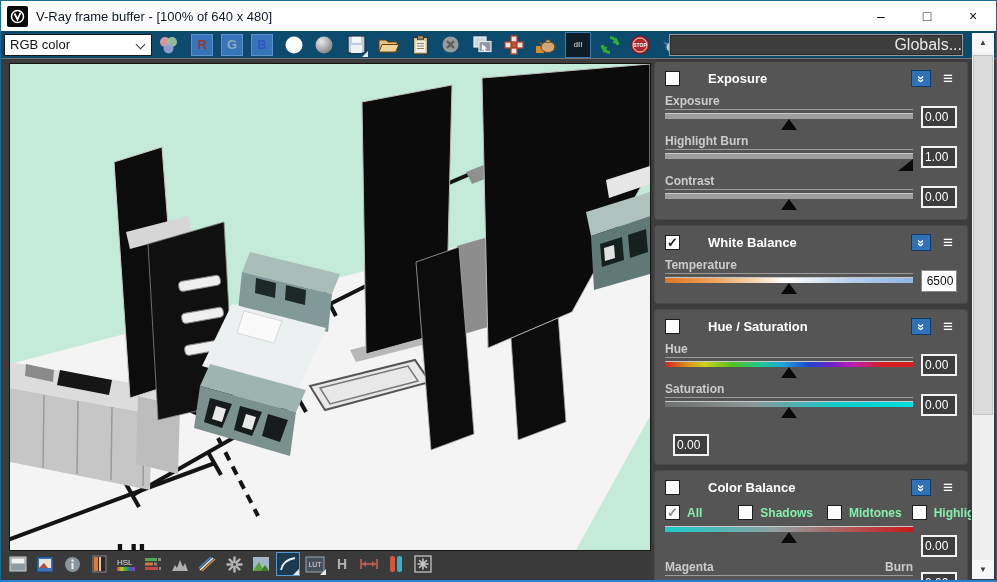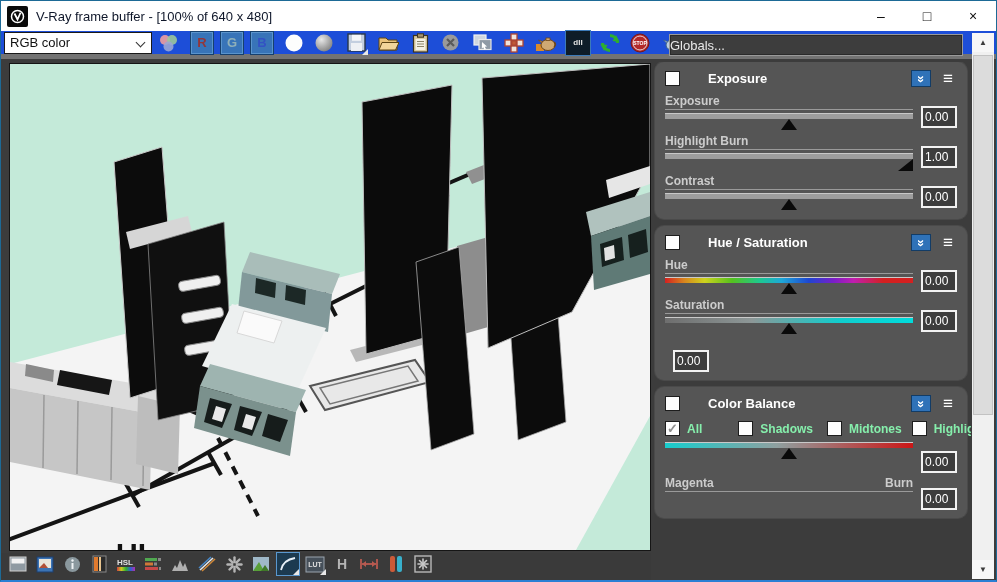--- a/index.html
+++ b/index.html
@@ -11,44 +11,44 @@
   .titlebar { position:absolute; left:0; top:0; width:100%; height:30px; background:#ffffff;
               display:flex; align-items:center; }
   .vray-logo { width:21px; height:21px; background:#0a0a0a; margin:0 8px 0 6px; display:flex;
                align-items:center; justify-content:center; border-radius:2px; }
   .title-text { font-size:13px; color:#0f172a; }
   .win-controls { margin-left:auto; display:flex; height:100%; }
   .win-btn { width:46px; height:100%; display:flex; align-items:center; justify-content:center;
              font-size:14px; color:#111; cursor:default; }
 
   
-  .toolbar { position:absolute; left:0; top:30px; width:100%; height:28px; background:#1d4ed8;
-             display:flex; align-items:center; border-bottom:5px solid #737373; }
+  .toolbar { position:absolute; left:0; top:30px; width:100%; height:28px; background:#0c4a6e;
+             display:flex; align-items:center; border-bottom:1px solid #737373; }
   .chan-dd { width:148px; height:22px; margin-left:3px; background:#fff; border:1px solid #1a1a1a;
              display:flex; align-items:center; font-size:13px; color:#111; padding-left:5px; position:relative; }
   .chan-dd .dd-arrow { position:absolute; right:7px; top:6px; width:7px; height:7px;
              border-right:1.5px solid #333; border-bottom:1.5px solid #333; transform:rotate(45deg); }
   .tbi { width:24px; height:24px; margin-left:4px; display:flex; align-items:center; justify-content:center;
          position:relative; flex:none; }
   .tbi.blue { background:#3874b8; border:1px solid #16406e; box-shadow:0 0 0 1px #5a94cc inset; }
   .chan-letter { font-size:13px; font-weight:bold; }
   .corner-tri { position:absolute; right:0; bottom:0; width:0; height:0;
                 border-left:6px solid transparent; border-bottom:6px solid #e8e8e8; }
   .globals-btn { position:absolute; left:668px; top:3px; width:294px; height:22px; background:#3d3d3d;
                  border:1px solid #9a9a9a; box-shadow:inset 0 0 0 1px #2a2a2a; color:#e8e8e8;
-                 font-size:13px; display:flex; align-items:center; justify-content:flex-start; }
+                 font-size:16px; display:flex; align-items:center; justify-content:flex-end; }
 
   
   .viewport { position:absolute; left:8px; top:62px; width:642px; height:488px;
               border:1px solid #151515; background:#c4ead9; }
   .viewport svg { display:block; }
 
   
   .panel-col { position:absolute; left:652px; top:61px; width:318px; height:519px; overflow:hidden; }
-  .section { background:#555555; border-radius:9px; margin:0 4px 7px 2px; padding:4px 10px 8px 10px;
+  .section { background:#555555; border-radius:3px; margin:0 4px 7px 2px; padding:4px 10px 8px 10px;
              position:relative; box-shadow:0 0 0 1px #4a4a4a; }
   .sec-head { display:flex; align-items:center; height:25px; }
   .cb { width:15px; height:15px; background:#fdfdfd; border:1px solid #1d1d1d; display:flex;
         align-items:center; justify-content:center; flex:none; }
   .cb.checked::after { content:"✓"; font-size:13px; font-weight:bold; color:#1b1b1b; line-height:1; }
   .cb.checked.gray::after { color:#8f8f8f; }
   .sec-title { margin-left:28px; font-size:13px; font-weight:bold; color:#ffffff; }
   .chev-btn { margin-left:auto; width:20px; height:17px; background:#2f72b8; border:1px solid #123c66;
               display:flex; align-items:center; justify-content:center; }
   .chev-btn::after { content:"»"; color:#fff; font-size:13px; font-weight:bold;
@@ -90,21 +90,21 @@
   .sb-arrow.up { top:0; } .sb-arrow.down { bottom:0; }
   .sb-thumb { position:absolute; left:1px; top:22px; width:20px; height:360px; background:#dcdcdc;
               border:1px solid #c2c2c2; }
 
   
   .btoolbar { position:absolute; left:0; top:552px; width:650px; height:28px; background:#3a3a3a;
               display:flex; align-items:flex-start; padding-left:6px; }
   .bicon { width:22px; height:22px; margin-right:5px; display:flex; align-items:center;
            justify-content:center; position:relative; flex:none; }
   .bicon.active { background:#1c3a50; box-shadow:0 0 0 1px #5a98d0; }
-  .tiny-txt { font-size:8px; font-weight:bold; color:#e0e0e0; letter-spacing:0; }
+  .tiny-txt { font-size:8px; font-weight:normal; color:#e0e0e0; letter-spacing:0; }
   .collapse-chev { position:absolute; left:644px; top:560px; color:#dcdcdc; font-size:13px;
                    font-weight:bold; transform:rotate(90deg); letter-spacing:-1px; }
 </style>
 </head>
 <body>
 
 <div id="window">
 
   <div class="titlebar">
     <div class="vray-logo">
@@ -391,20 +391,40 @@
             </div>
           <div class="track">
               <span class="marker center"></span>
             </div>
           <div class="mspace"></div>
         </div>
         <div class="vbox">0.00</div>
       </div>
     </div>
 
+    <div class="section">
+      <div class="sec-head">
+        <div class="cb checked"></div>
+        <div class="sec-title">White Balance</div>
+        <div class="chev-btn"></div>
+        <div class="menu-btn"></div>
+      </div>
+      <div class="srow">
+        <div class="scol">
+          <div class="slabel-row">
+              <span class="slabel">Temperature</span>
+            </div>
+          <div class="track g-temp">
+              <span class="marker center"></span>
+            </div>
+          <div class="mspace"></div>
+        </div>
+        <div class="vbox white">6500</div>
+      </div>
+    </div>
 
     <div class="section">
       <div class="sec-head">
         <div class="cb"></div>
         <div class="sec-title">Hue / Saturation</div>
         <div class="chev-btn"></div>
         <div class="menu-btn"></div>
       </div>
       <div class="srow">
         <div class="scol">

